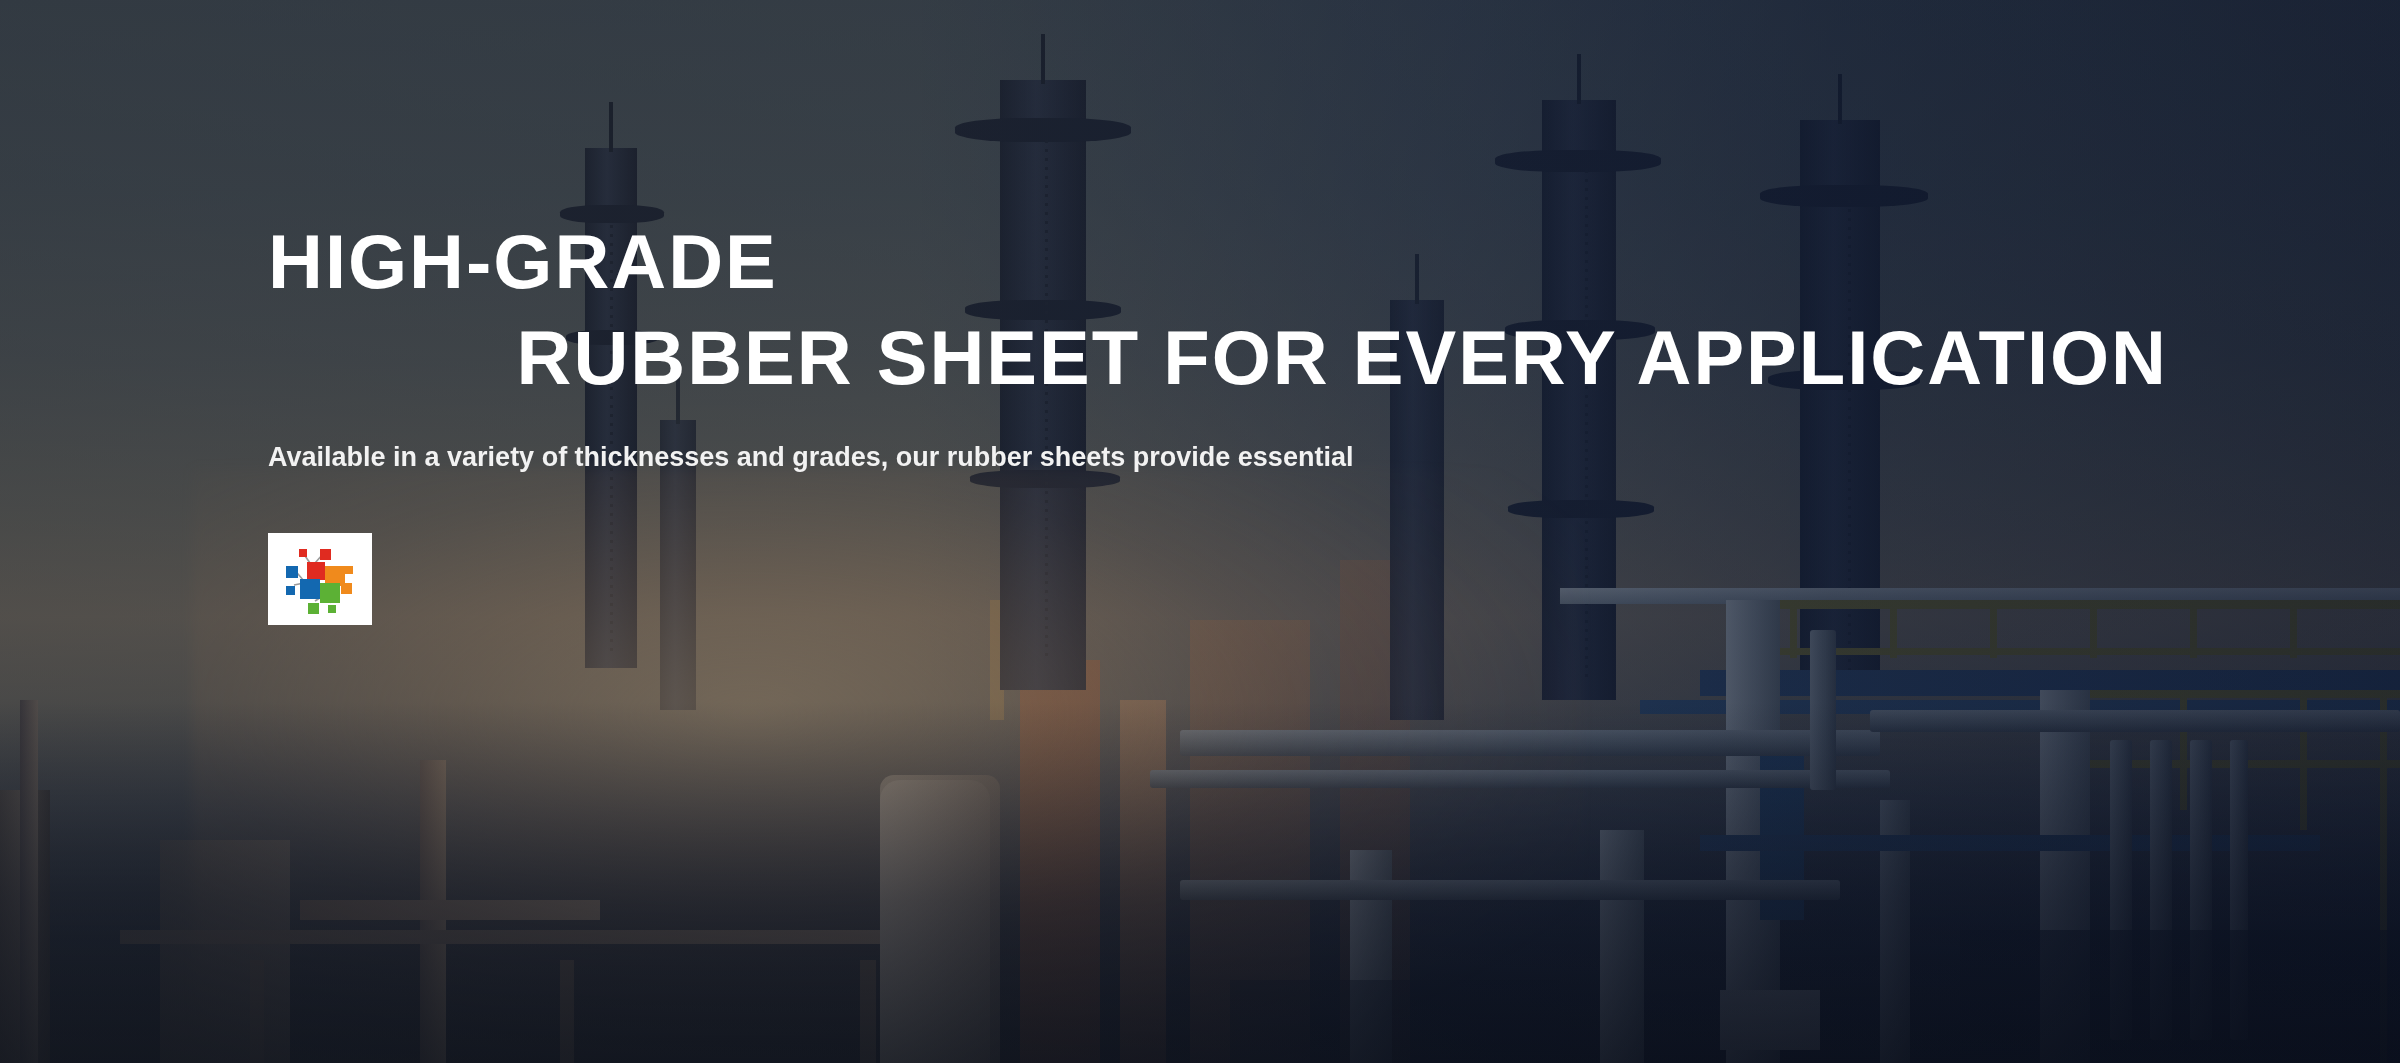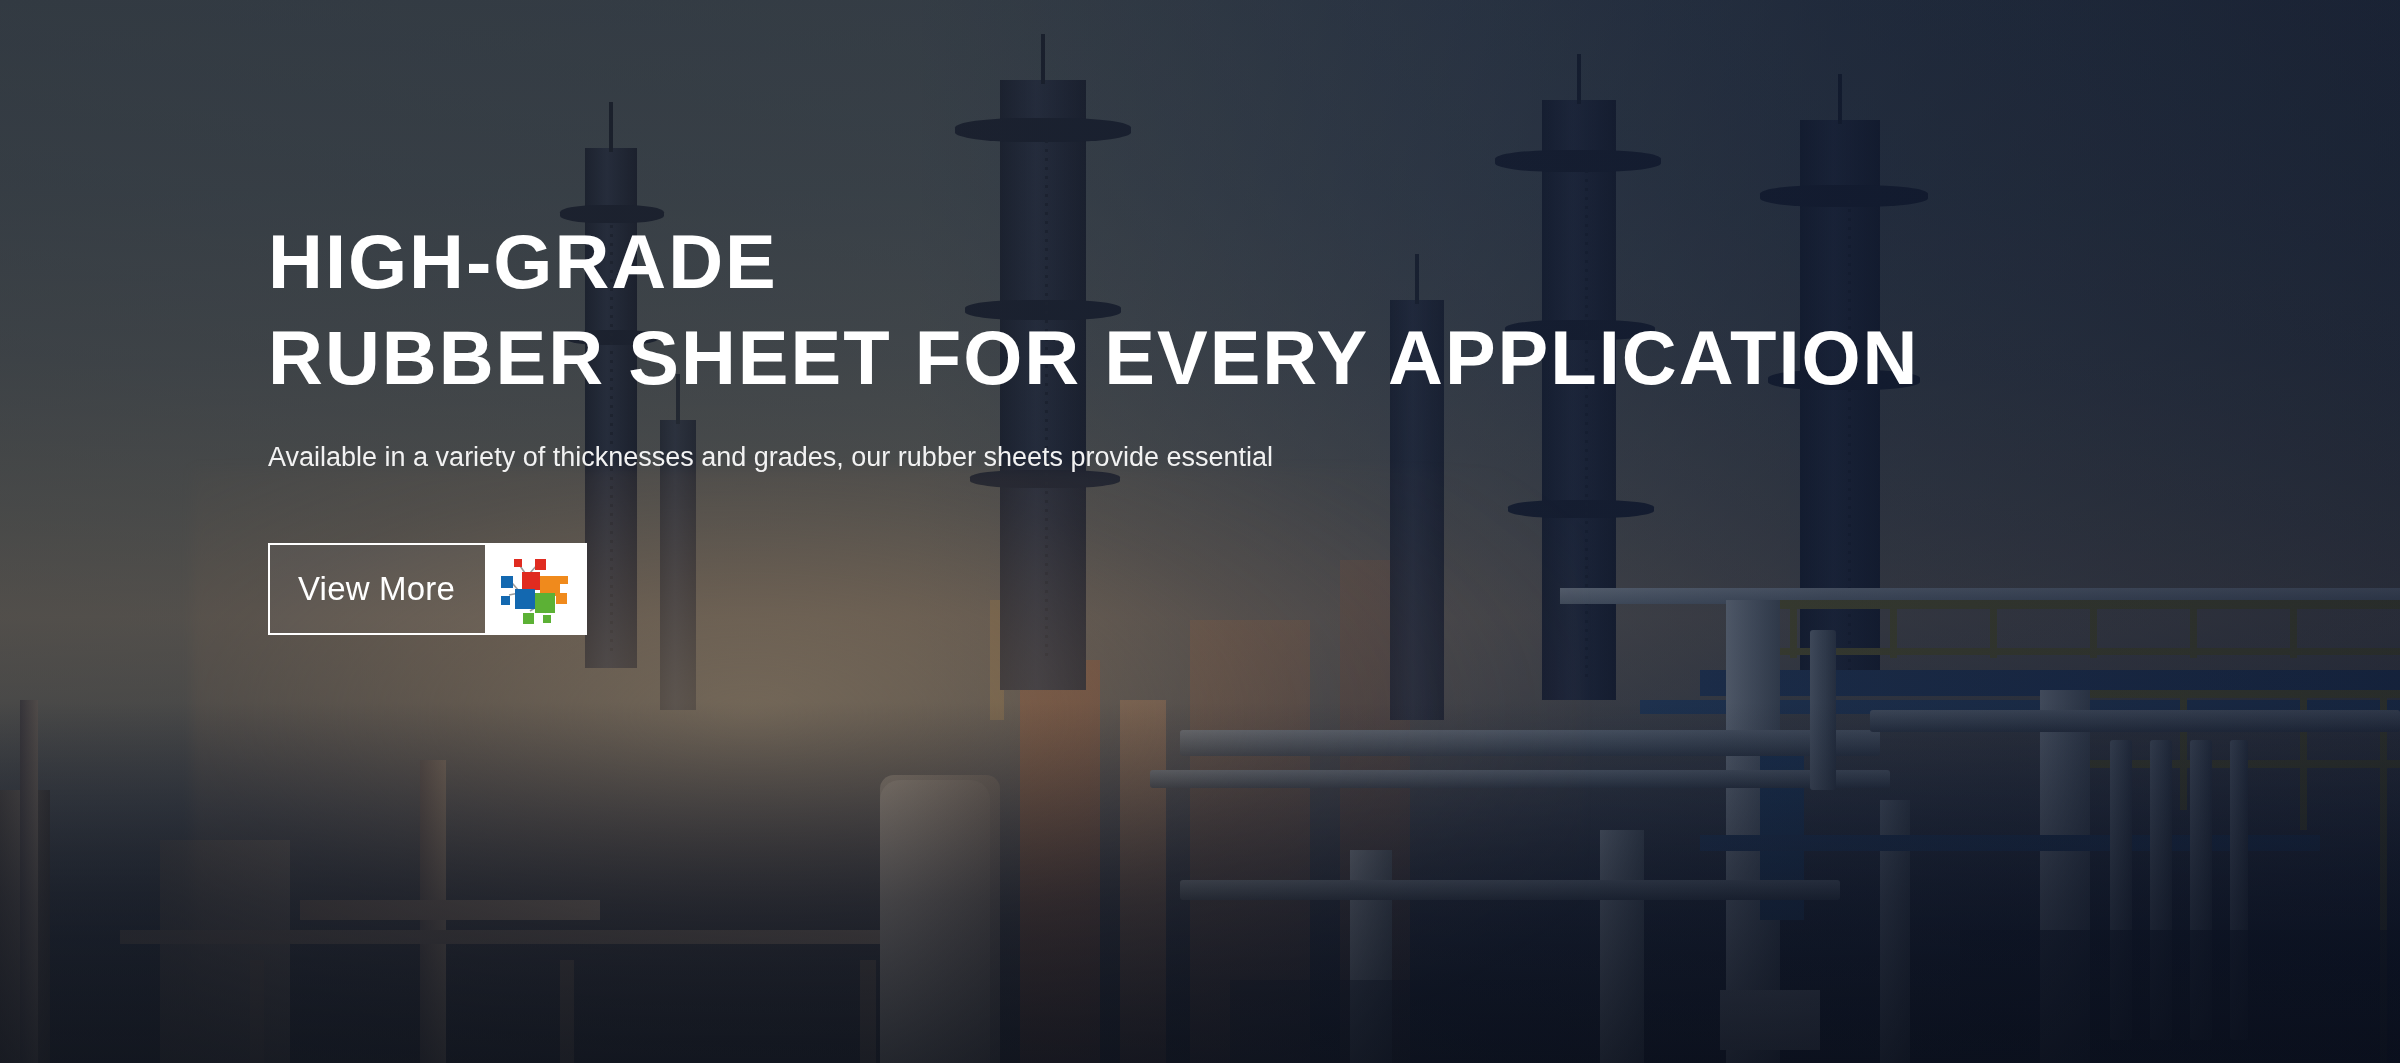--- a/index.html
+++ b/index.html
@@ -167,29 +167,29 @@
     color: #ffffff;
     font-weight: 700;
     font-size: 76px;
     line-height: 1.16;
     letter-spacing: 2.0px;
     margin: 0;
     text-transform: uppercase;
     white-space: nowrap;
   }
   .headline .l1 { display: block; }
-  .headline .l2 { display: block; margin-top: 8px; }
+  .headline .l2 { display: block; margin-top: 8px; text-align: right; }
 
   .subtitle {
     color: #f2f2f2;
     font-size: 27px;
     line-height: 1.42;
-    margin: 36px 0 18px 0;
+    margin: 36px 0 8px 0;
     max-width: 1380px;
-    font-weight: 400;
+    font-weight: 700;
   }
   .subtitle .sl { display: block; }
 
   .cta {
     display: inline-flex;
     align-items: stretch;
     margin-top: 48px;
     border: 2px solid #ffffff;
     height: 92px;
     box-sizing: border-box;
@@ -322,21 +322,20 @@
     <h1 class="headline">
       <span class="l1">HIGH-GRADE</span>
       <span class="l2">RUBBER SHEET FOR EVERY APPLICATION</span>
     </h1>
 
     <p class="subtitle">
       <span class="sl">Available in a variety of thicknesses and grades, our rubber sheets provide essential</span>
     </p>
 
     <a class="cta" href="#">
-      <span class="cta-label">View More</span>
       <span class="cta-logo">
         <svg width="72" height="72" viewBox="0 0 72 72" aria-hidden="true">
 
           <g stroke="#9b9b9b" stroke-width="1.6" fill="none">
             <line x1="19" y1="10" x2="26" y2="20"></line>
             <line x1="39" y1="11" x2="31" y2="20"></line>
             <line x1="34" y1="22" x2="45" y2="27"></line>
             <line x1="8" y1="24" x2="20" y2="38"></line>
             <line x1="10" y1="42" x2="20" y2="40"></line>
             <line x1="31" y1="41" x2="42" y2="41"></line>

